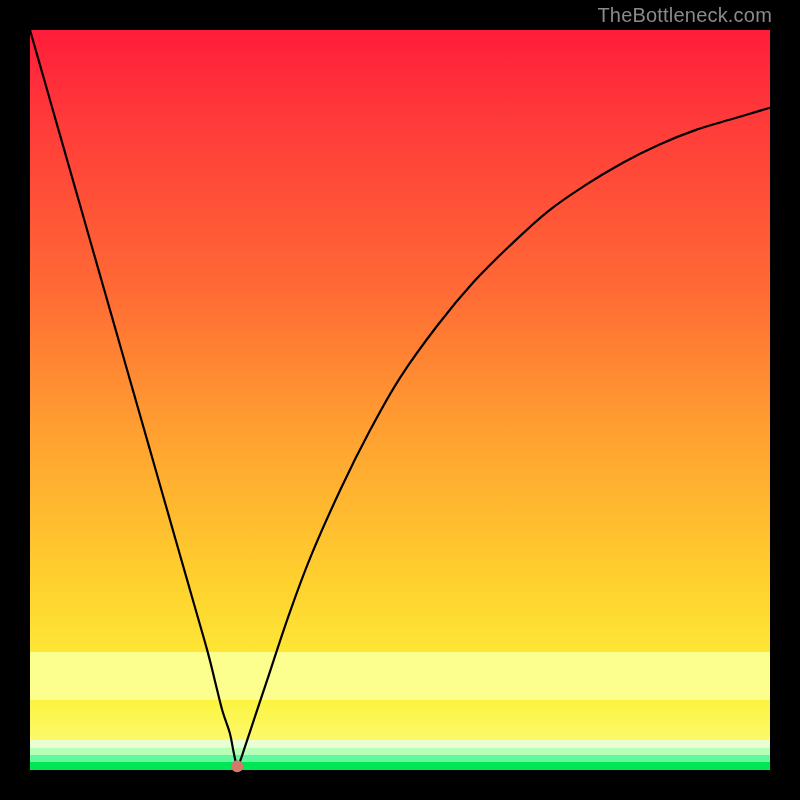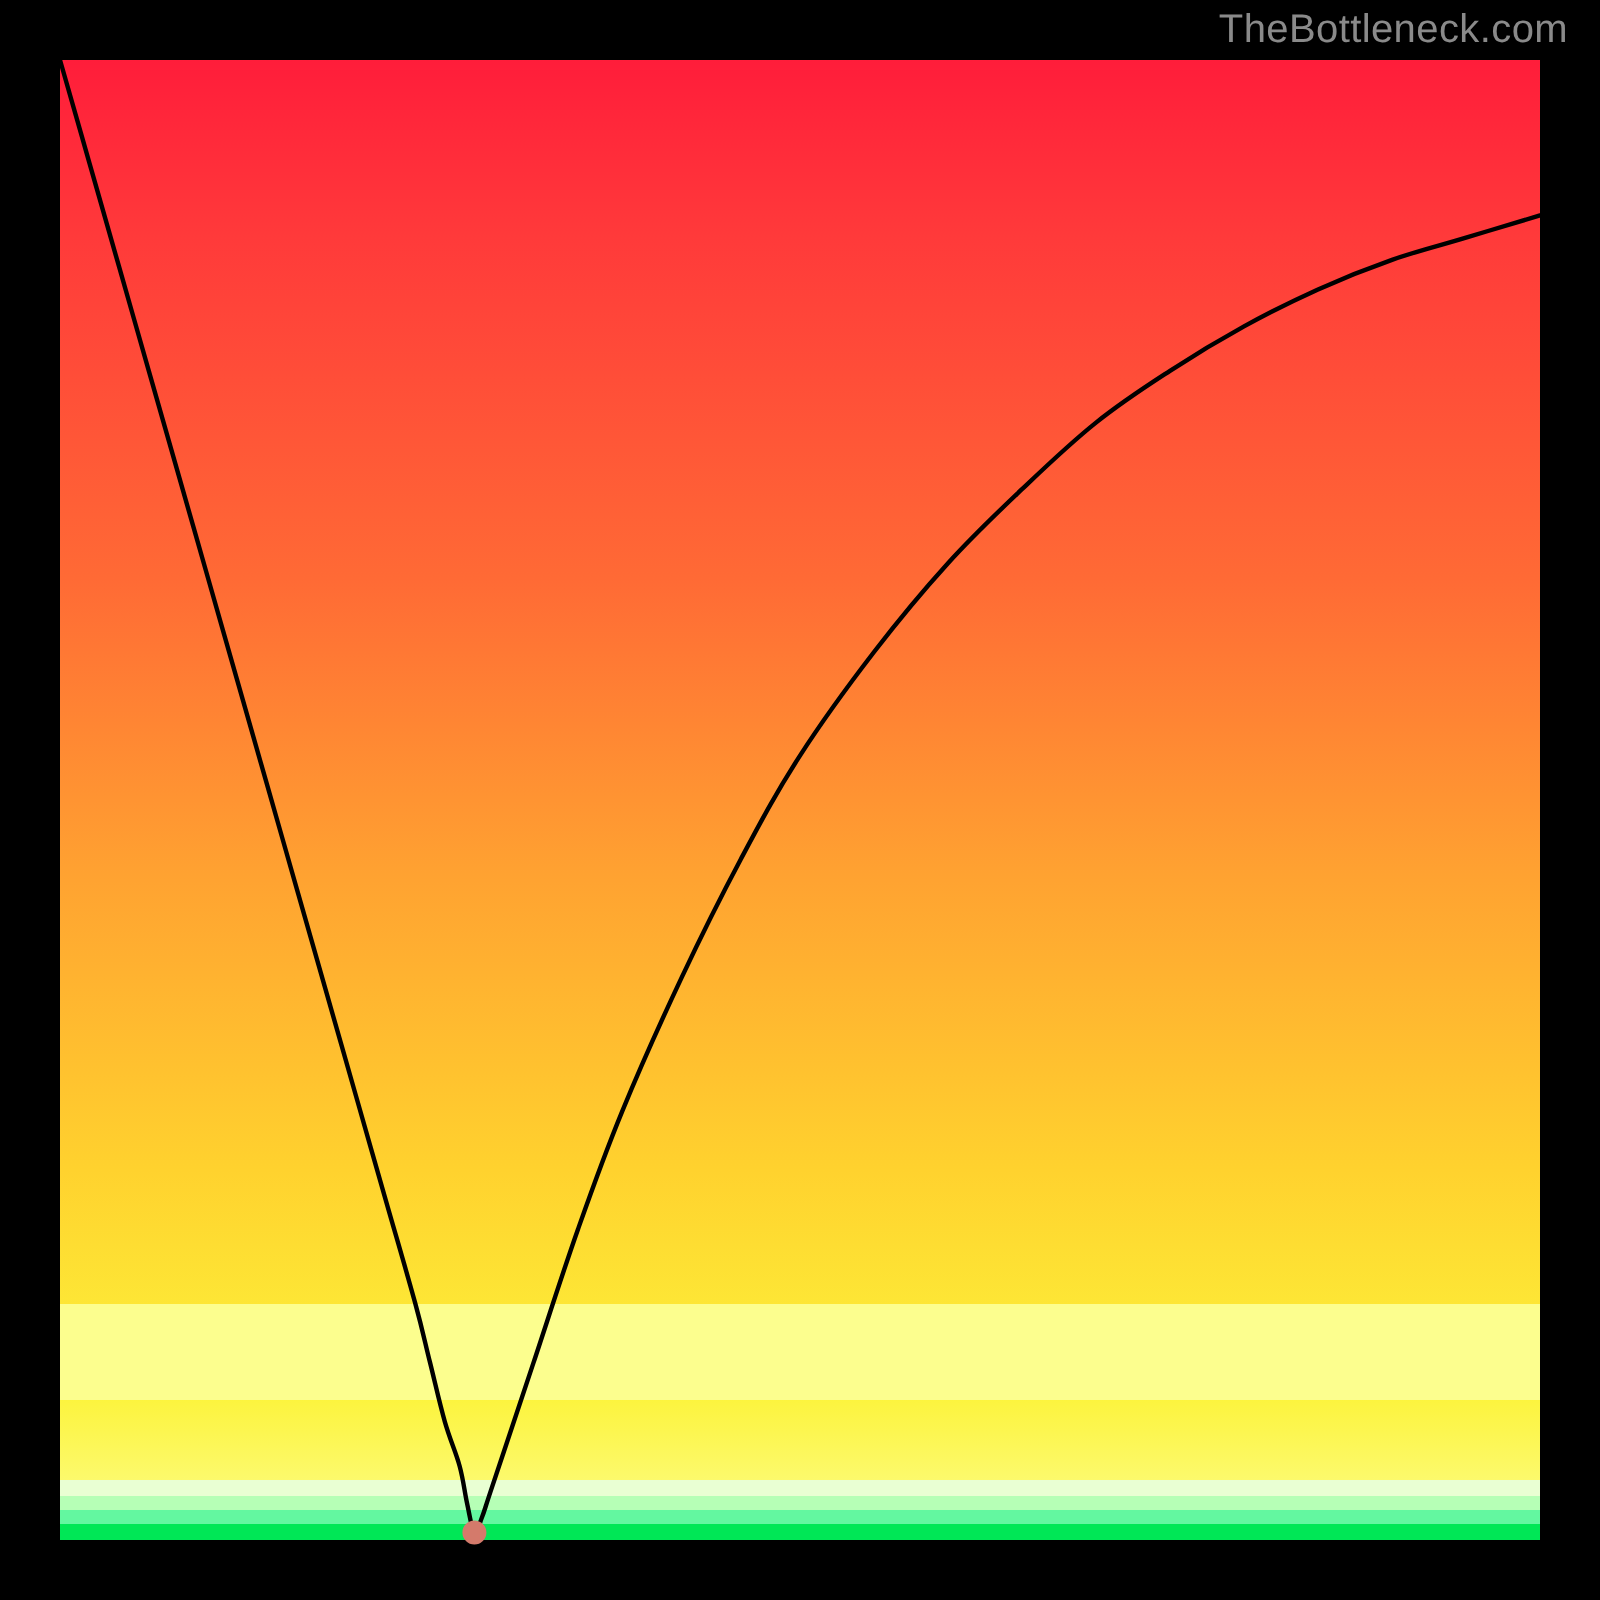--- a/index.html
+++ b/index.html
@@ -54,21 +54,21 @@
   svg.curve {
     position: absolute;
     left: 0; top: 0;
     width: 100%;
     height: 100%;
     overflow: visible;
   }
   .watermark {
     position: absolute;
     top: 4px;
-    right: 16px;
+    right: 28px;
     color: #8a8a8a;
     font-size: 20px;
     font-weight: 400;
     letter-spacing: 0.2px;
   }
   .marker-dot {
     fill: #d47a6b;
   }
 </style>
 </head>

